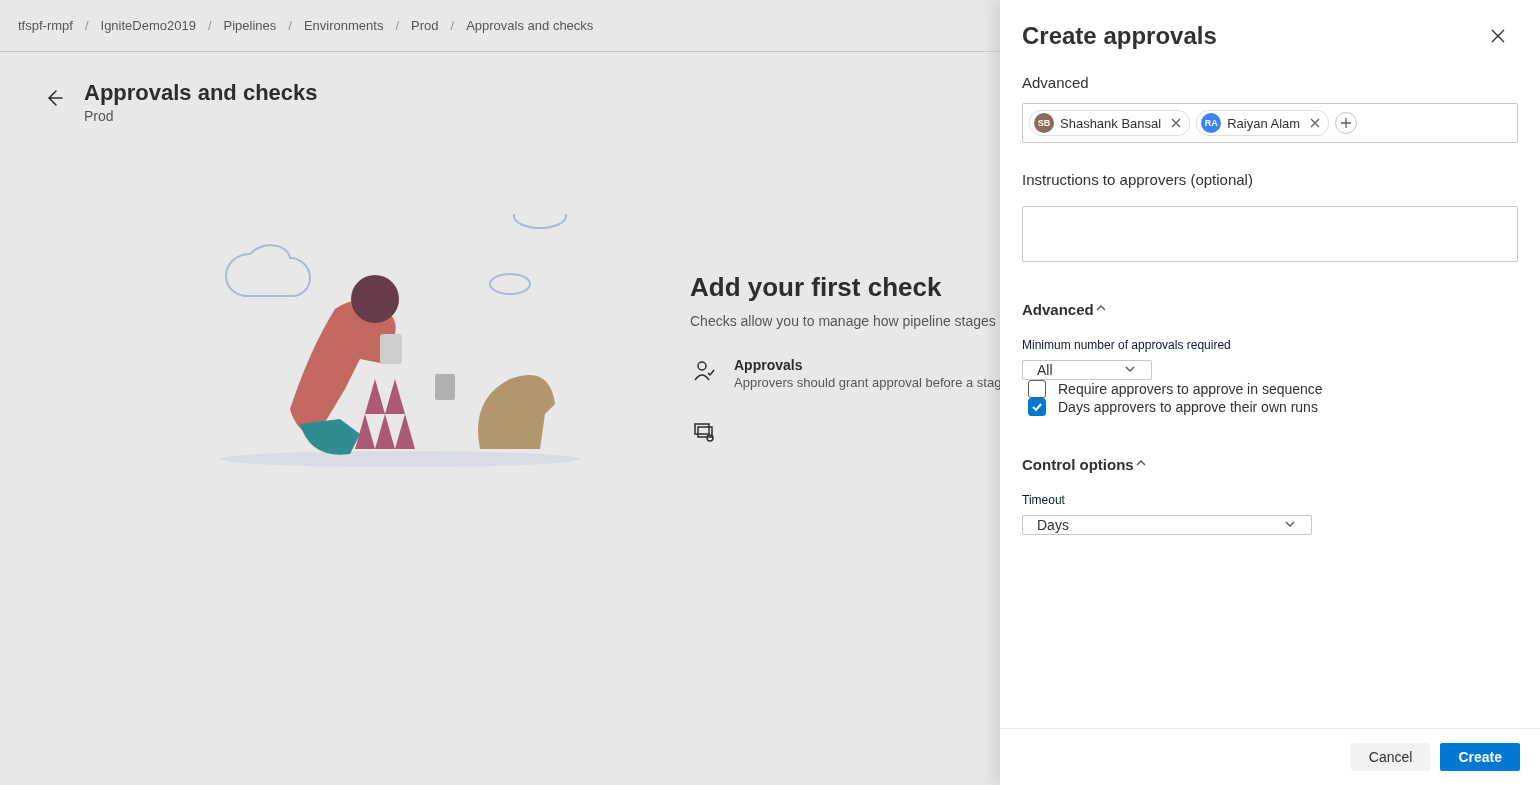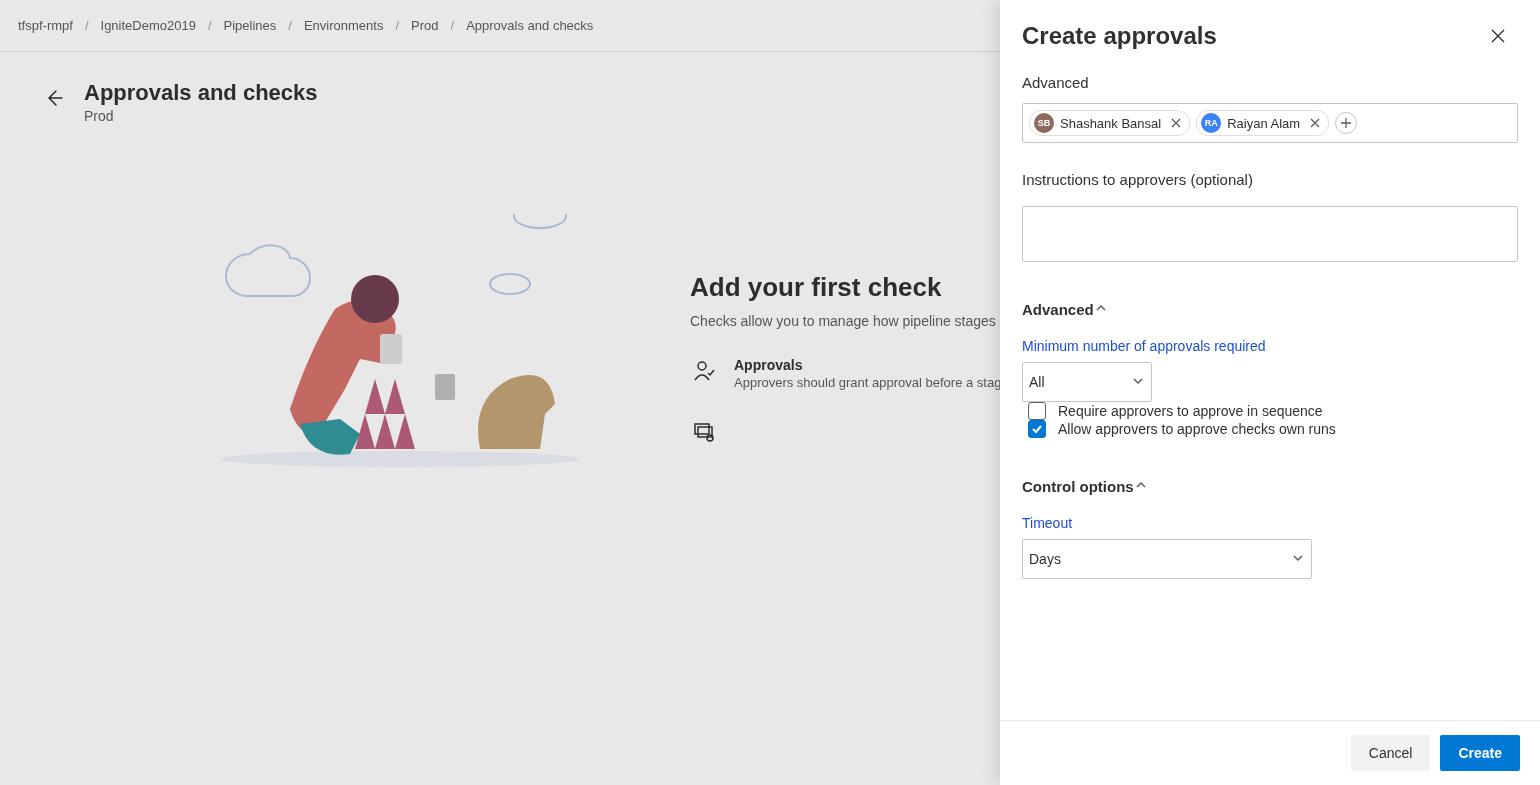--- a/index.html
+++ b/index.html
@@ -167,33 +167,33 @@
     display:flex;
     justify-content:flex-start;
     align-items:center;
     font-weight:600;
     font-size:15px;
     cursor:pointer;
     padding:6px 0;
   }
   .collapsible-h .chev{ color:#605e5c;}
   .sub-label{
-    font-size:14px;
-    color:#1d4ed8;
+    font-size:12px;
+    color:#0f172a;
     margin-top:14px;
     margin-bottom:8px;
   }
   .dropdown{
     display:flex;
     align-items:center;
     justify-content:space-between;
     border:1px solid #c8c6c4;
     border-radius:2px;
-    height:40px;
-    padding:0 6px;
+    height:20px;
+    padding:0 14px;
     width:130px;
     cursor:pointer;
   }
   .dropdown.wide{ width:290px;}
   .checkbox-row{
     display:flex;
     align-items:center;
     gap:12px;
     padding-left:6px;
     text-align:right;
@@ -209,21 +209,21 @@
   }
   .row-inline{display:flex;gap:12px;align-items:center;}
   .panel-footer{
     border-top:1px solid #edebe9;
     display:flex;
     justify-content:flex-end;
     gap:10px;
     padding:14px 20px;
   }
   .btn{
-    height:36px;
+    height:28px;
     padding:0 18px;
     border-radius:2px;
     font-size:14px;
     cursor:pointer;
     border:none;
     font-family:inherit;
   }
   .btn-secondary{ background:#f3f2f1;color:#323130;}
   .btn-primary{ background:#0078d4;color:#fff;font-weight:600;}
 
@@ -386,21 +386,21 @@
     <div class="checkbox-row">
       <div class="cb"></div>
       <span>Require approvers to approve in sequence</span>
     </div>
     <div class="checkbox-row">
       <div class="cb checked">
         <svg width="12" height="12" viewBox="0 0 12 12">
             <path d="M2 6 L5 9 L10 3" fill="none" stroke="#fff" stroke-width="2"></path>
           </svg>
       </div>
-      <span>Allow approvers to approve checks own runs</span>
+      <span>Days approvers to approve their own runs</span>
     </div>
 
     <div style="height:34px"></div>
 
     <div class="collapsible-h">
       <span>Control options</span>
       <span class="chev">
         <svg width="14" height="14" viewBox="0 0 14 14">
             <path d="M3 9 L7 5 L11 9" fill="none" stroke="#605e5c" stroke-width="1.5"></path>
           </svg>

